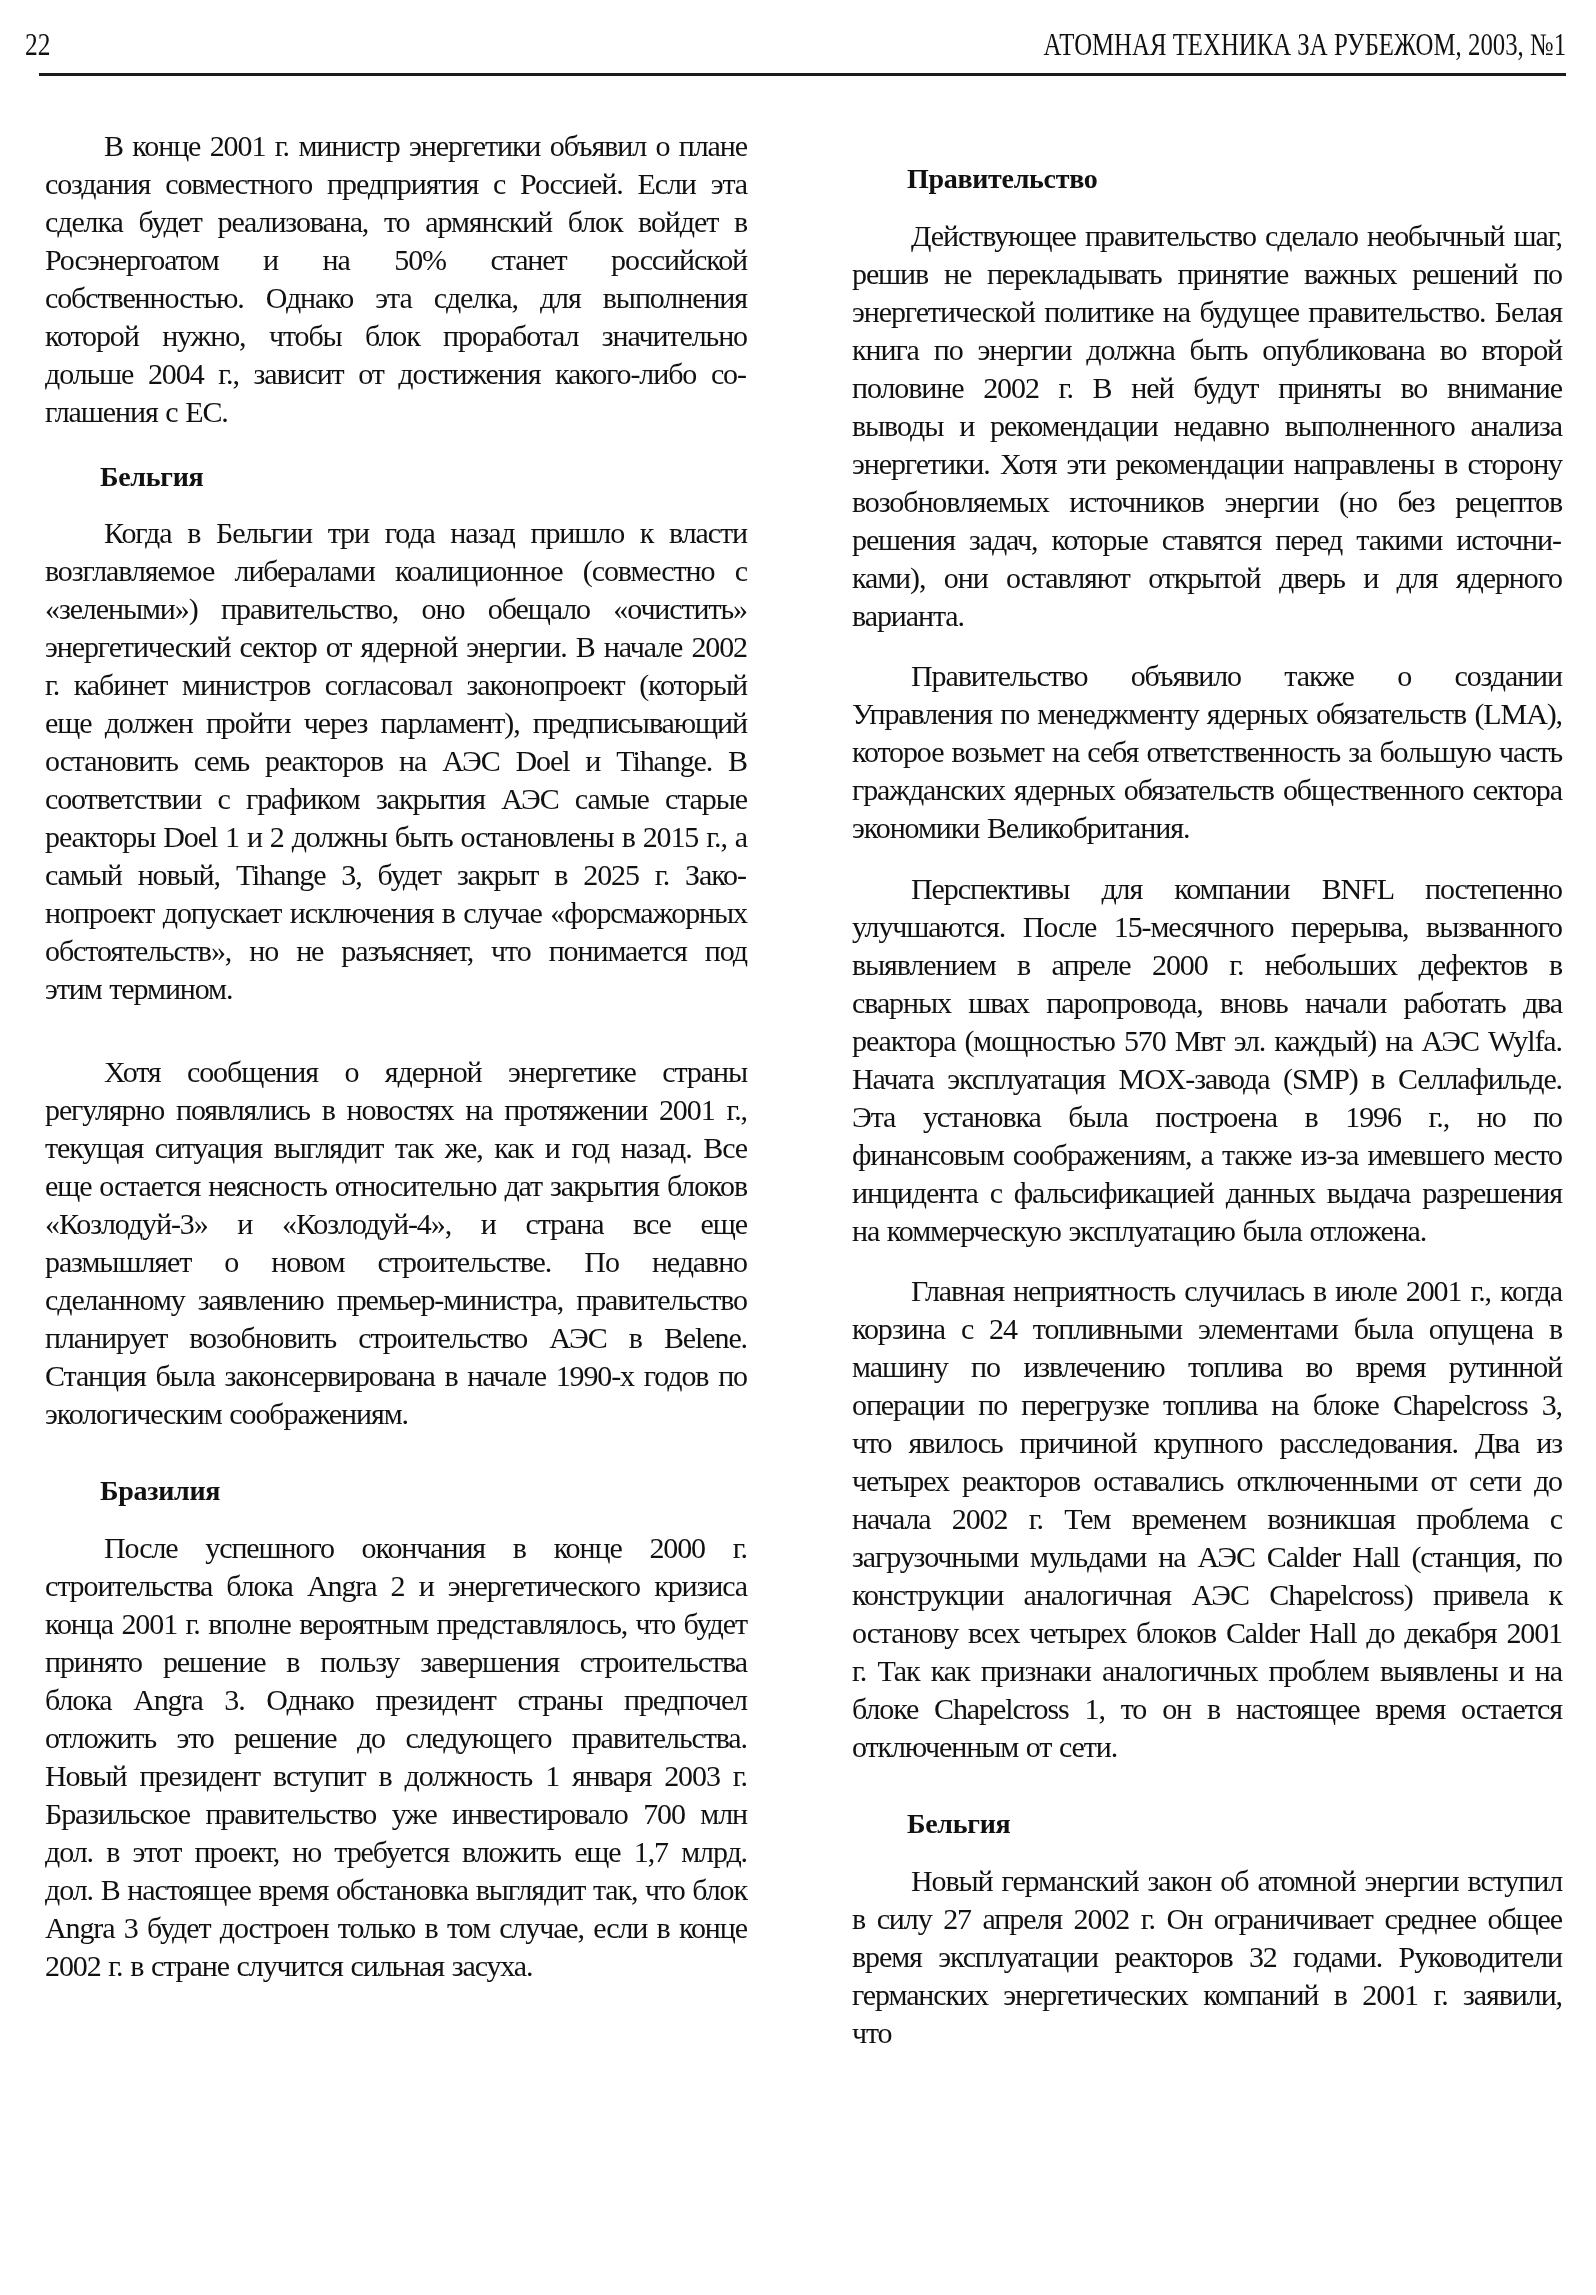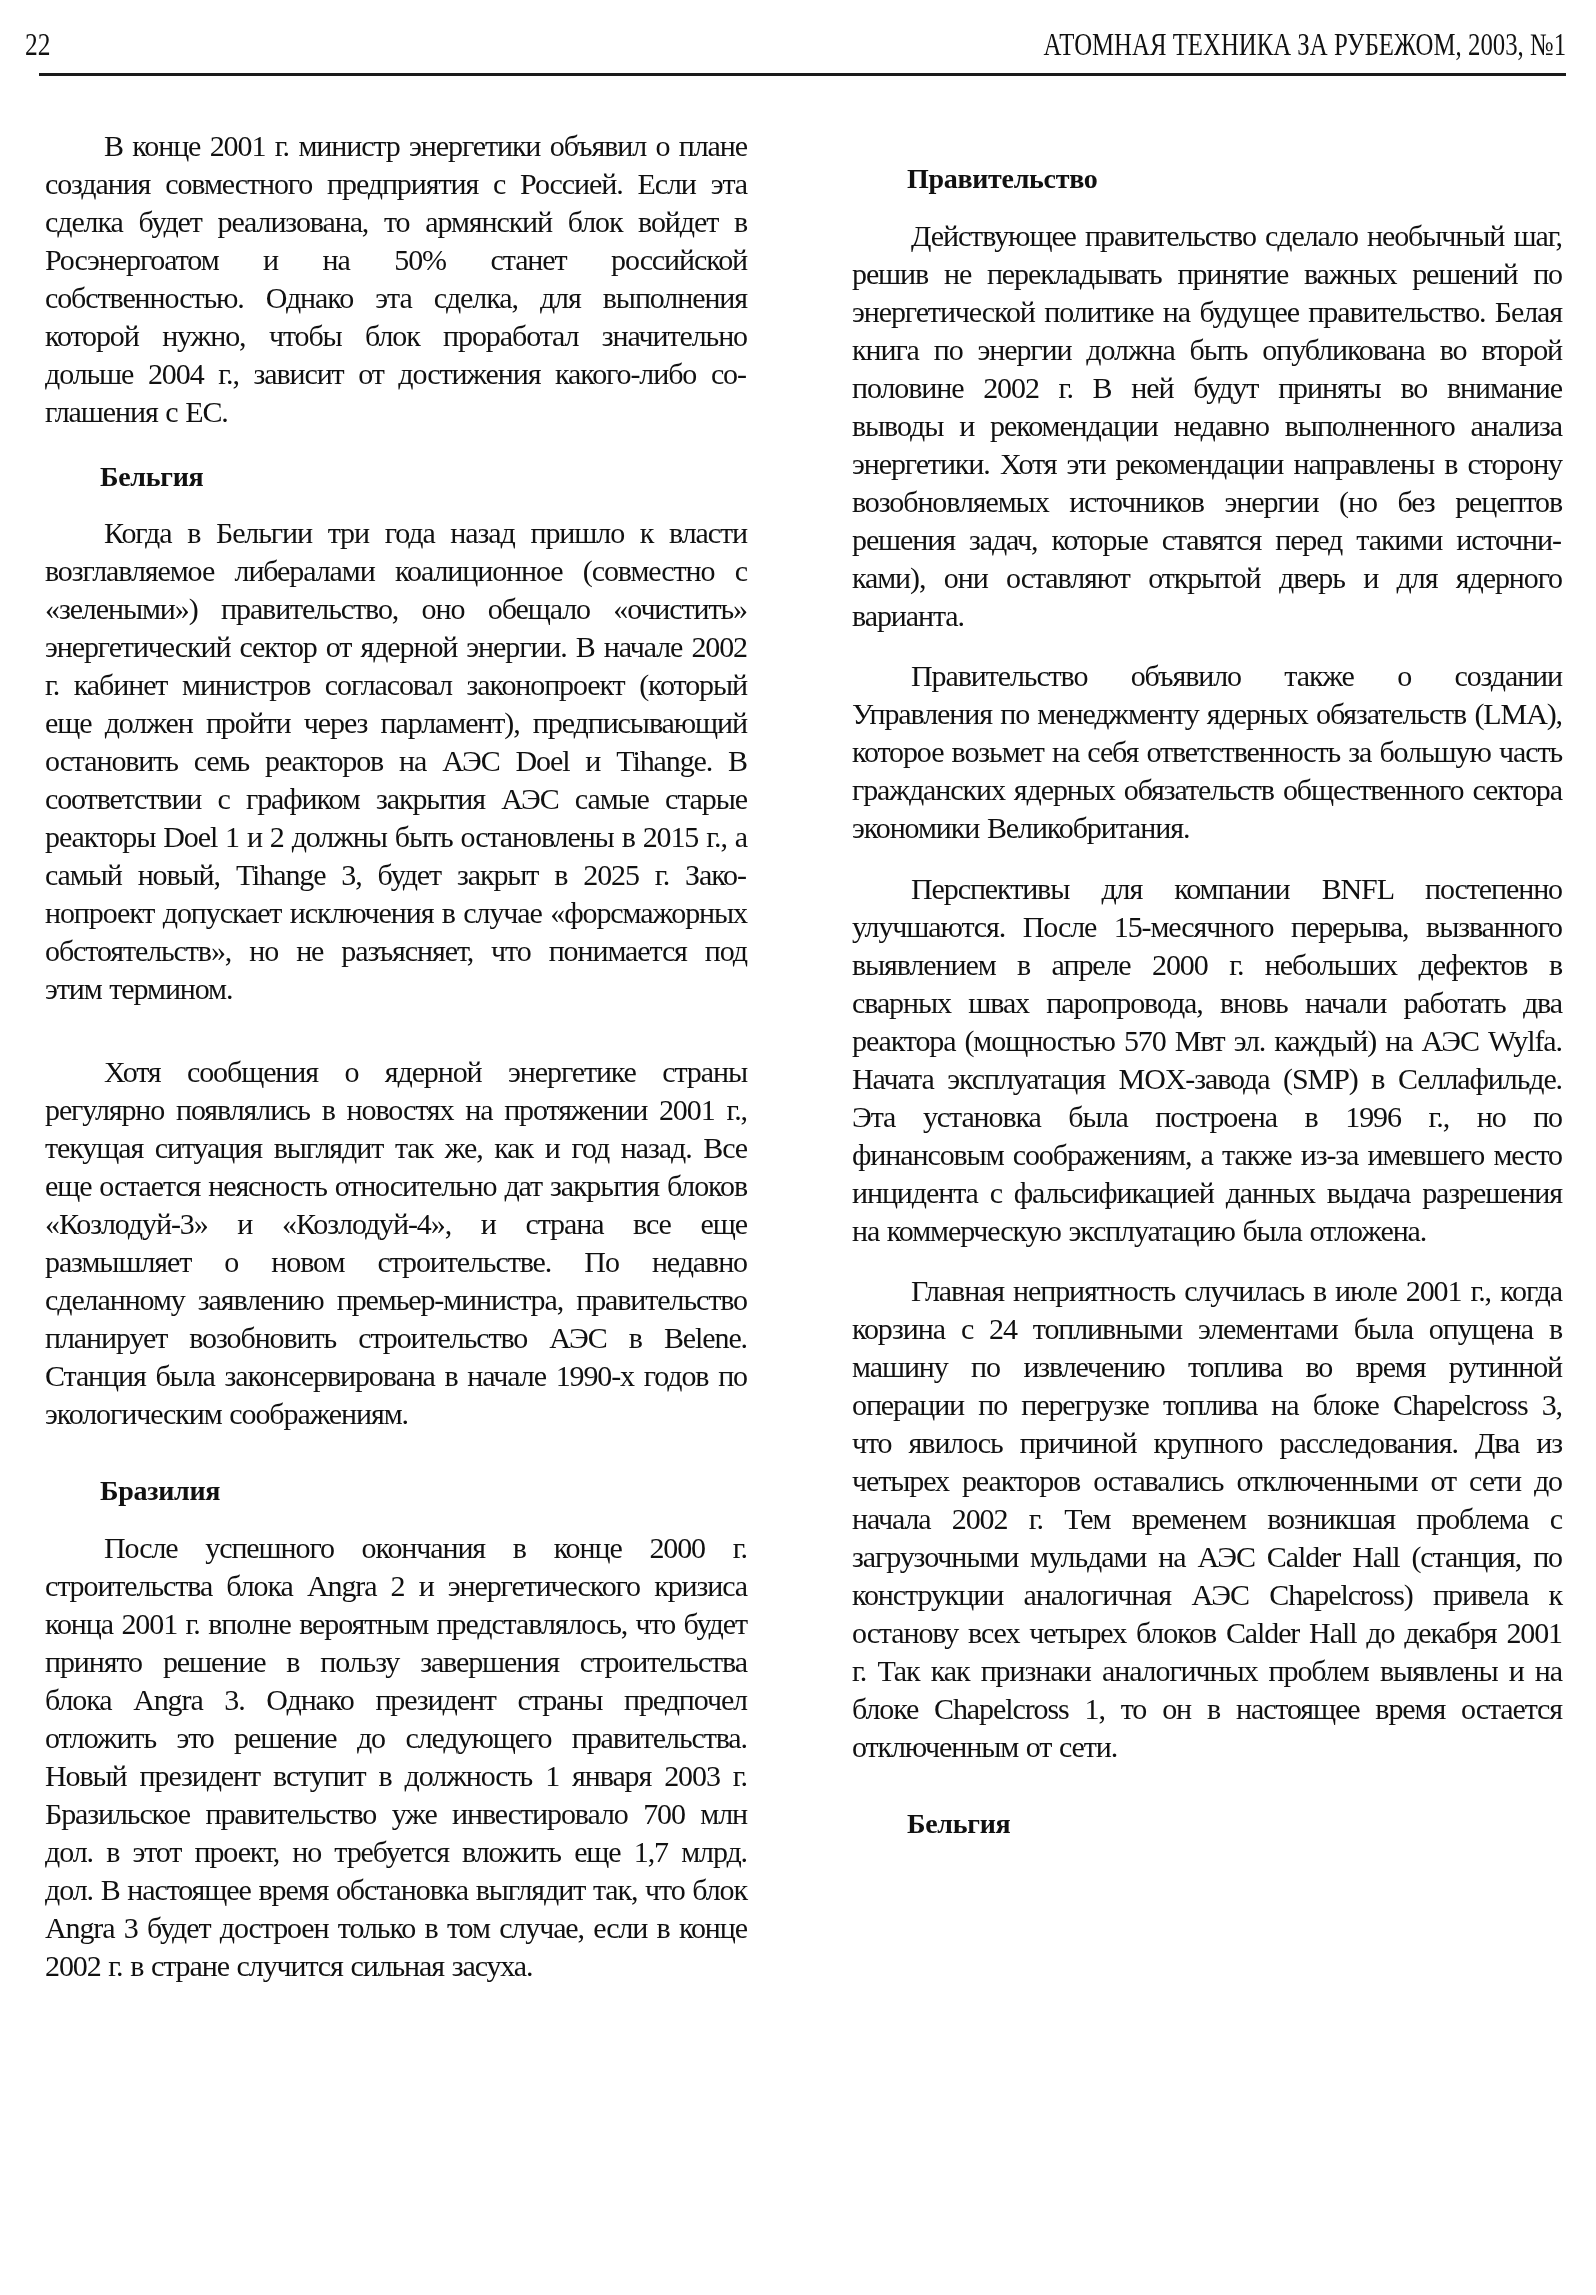--- a/index.html
+++ b/index.html
@@ -87,15 +87,16 @@
     <div class="gap-s"></div>
     <p>Перспективы для компании BNFL постепен­но улучшаются. После 15-месячного перерыва, вызванного выявлением в апреле 2000 г. неболь­ших дефектов в сварных швах паропровода, вновь начали работать два реактора (мощностью 570 Мвт эл. каждый) на АЭС Wylfa. Начата экс­плуатация MOX-завода (SMP) в Селлафильде. Эта установка была построена в 1996 г., но по финансовым соображениям, а также из-за имев­шего место инцидента с фальсификацией данных выдача разрешения на коммерческую эксплуата­цию была отложена.</p>
     <div class="gap-s"></div>
     <p>Главная неприятность случилась в июле 2001 г., когда корзина с 24 топливными элемен­тами была опущена в машину по извлечению топлива во время рутинной операции по пере­грузке топлива на блоке Chapelcross 3, что яви­лось причиной крупного расследования. Два из четырех реакторов оставались отключенными от сети до начала 2002 г. Тем временем возникшая проблема с загрузочными мульдами на АЭС Calder Hall (станция, по конструкции аналогич­ная АЭС Chapelcross) привела к останову всех четырех блоков Calder Hall до декабря 2001 г. Так как признаки аналогичных проблем выявле­ны и на блоке Chapelcross 1, то он в настоящее время остается отключенным от сети.</p>
   </section>
 
   <div class="gap-l"></div>
   <section>
     <h3>Бельгия</h3>
     <div class="gap-s"></div>
+    <p>Новый германский закон об атомной энер­гии вступил в силу 27 апреля 2002 г. Он ограни­чивает среднее общее время эксплуатации реак­торов 32 годами. Руководители германских энергетических компаний в 2001 г. заявили, что</p>
   </section>
 </div>
 
 
 </body></html>

